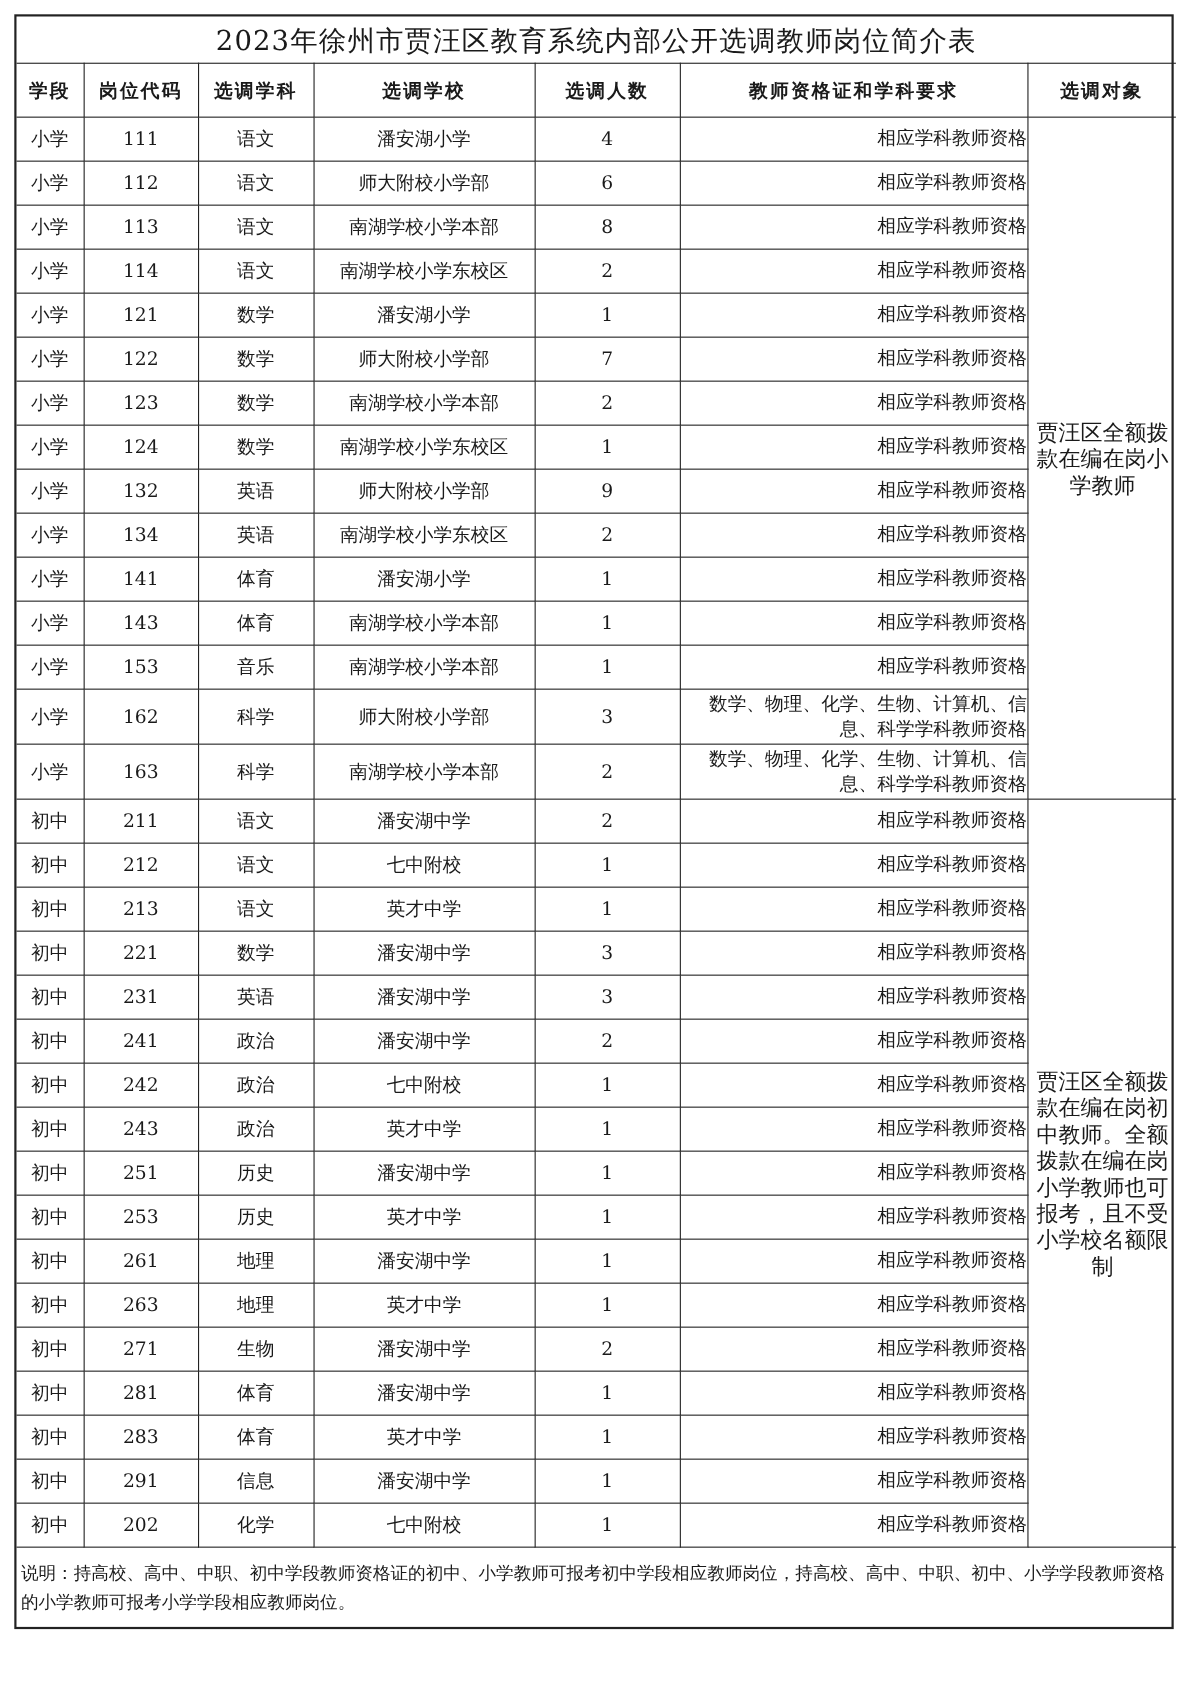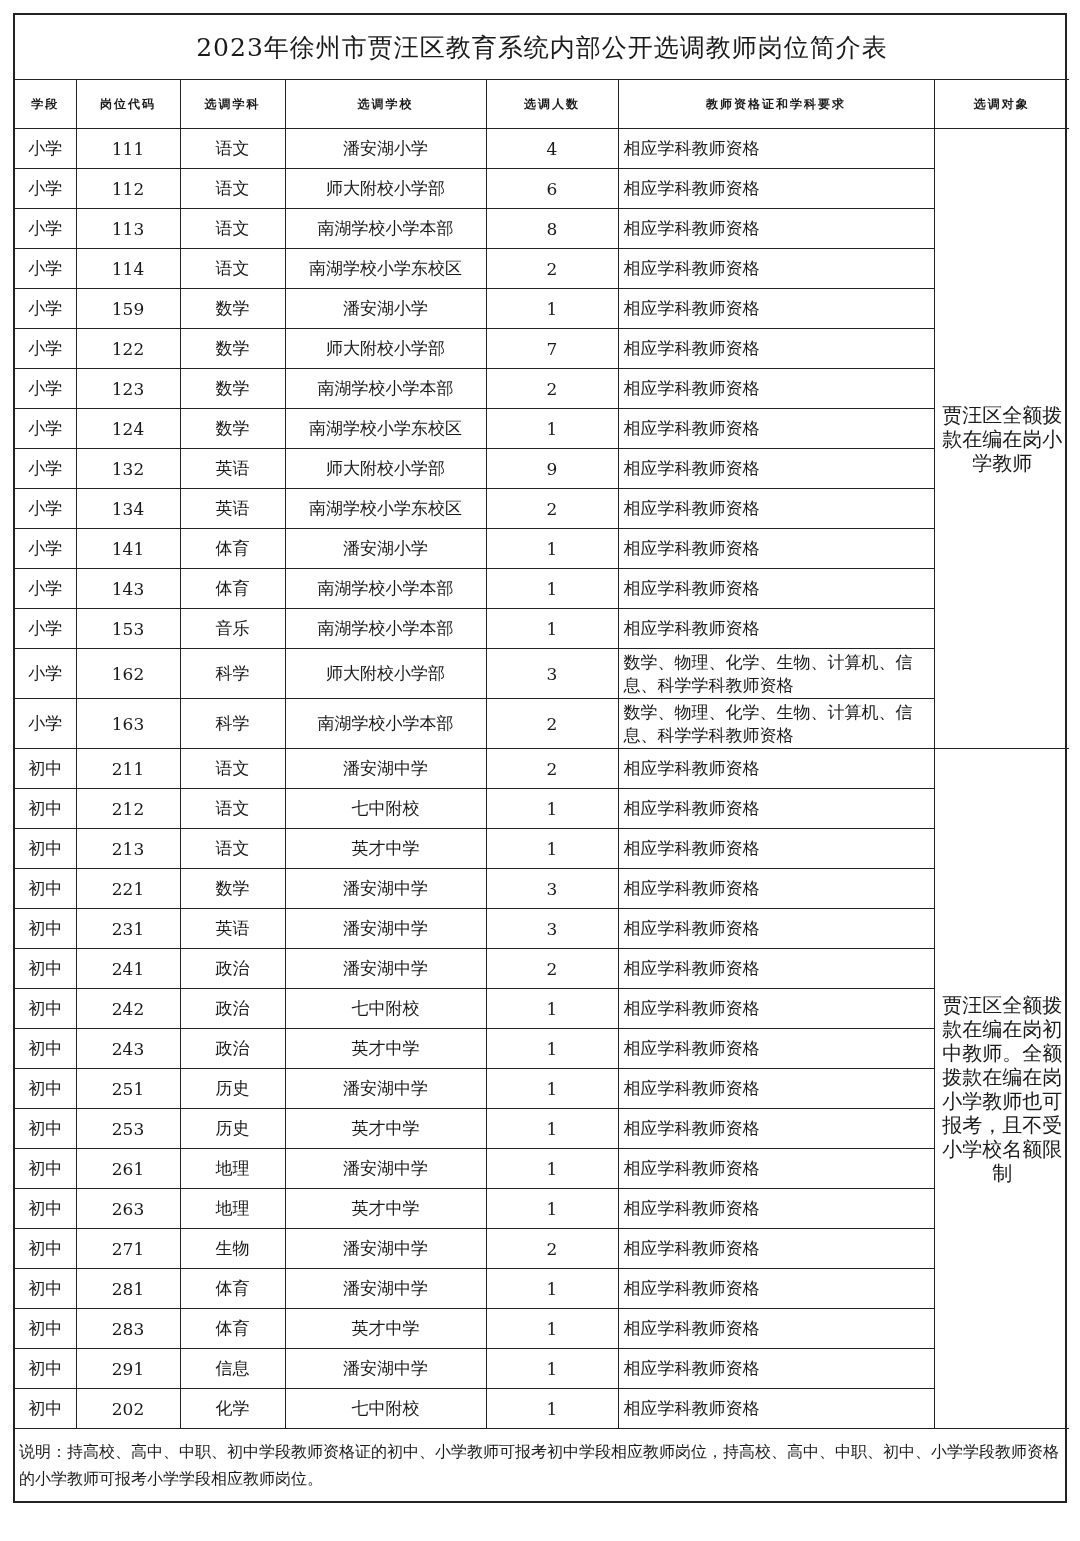--- a/index.html
+++ b/index.html
@@ -1,24 +1,24 @@
 <!DOCTYPE html>
 <html><head>
 <meta charset="utf-8">
 <style>
   html, body { margin:0; padding:0; background:#ffffff; }
   body { width:1080px; height:1541px; position:relative; font-family:"DejaVu Serif","Liberation Serif",serif; color:#1a1a1a; }
   #sheet { position:absolute; left:13px; top:13px; width:1054px; border:2px solid #222; box-sizing:border-box; }
   table { border-collapse:collapse; width:100%; table-layout:fixed; }
   td, th { border:1.5px solid #222; padding:0; font-size:17px; font-weight:normal; text-align:center; vertical-align:middle; overflow:hidden; }
-  .title-cell { height:64px; font-size:25px; letter-spacing:1px; border-top:none; border-left:none; border-right:none; }
-  th { height:48px; font-weight:bold; font-size:12px; letter-spacing:2px; }
+  .title-cell { height:42px; font-size:25px; letter-spacing:1px; border-top:none; border-left:none; border-right:none; }
+  th { height:48px; font-weight:bold; font-size:17px; letter-spacing:2px; }
   tr.row td { height:39px; }
   tr.row.tall td { height:49px; }
-  td.req { text-align:left; padding-left:5px; line-height:23px; }
+  td.req { text-align:right; padding-left:5px; line-height:23px; }
   td.target { text-align:center; vertical-align:middle; padding:0 4px 0 5px; line-height:24px; font-size:20px; border-right:none; }
   td.level { letter-spacing:0px;margin-top:34px; }
   .notes { height:72px; text-align:left; padding:0 4px; font-size:16px; line-height:27px; border-left:none; border-right:none; border-bottom:none; }
   th:first-child, td.first { border-left:none; }
   th:last-child { border-right:none;font-family:Liberation Mono, monospace; }
 </style>
 </head>
 <body>
 
 <div id="sheet">
@@ -75,21 +75,21 @@
         <tr class="row">
           <td class="first level">小学</td>
           <td>114</td>
           <td>语文</td>
           <td>南湖学校小学东校区</td>
           <td>2</td>
           <td class="req">相应学科教师资格</td>
         </tr>
         <tr class="row">
           <td class="first level">小学</td>
-          <td>159</td>
+          <td>121</td>
           <td>数学</td>
           <td>潘安湖小学</td>
           <td>1</td>
           <td class="req">相应学科教师资格</td>
         </tr>
         <tr class="row">
           <td class="first level">小学</td>
           <td>122</td>
           <td>数学</td>
           <td>师大附校小学部</td>

